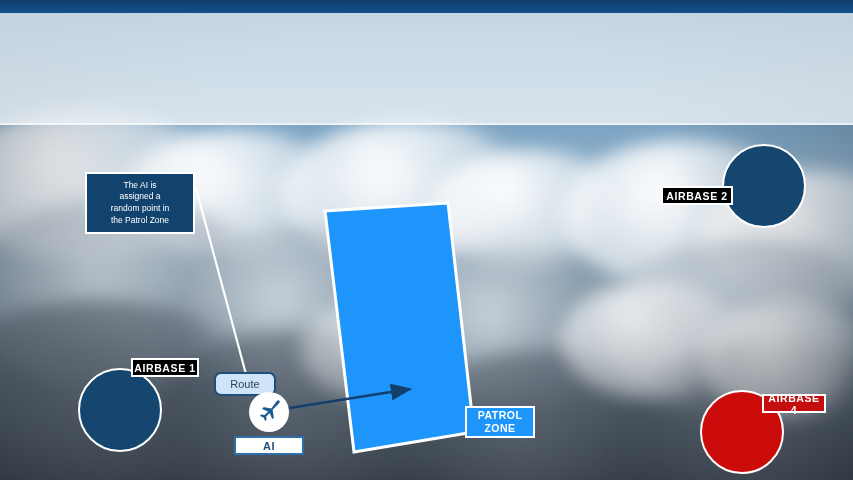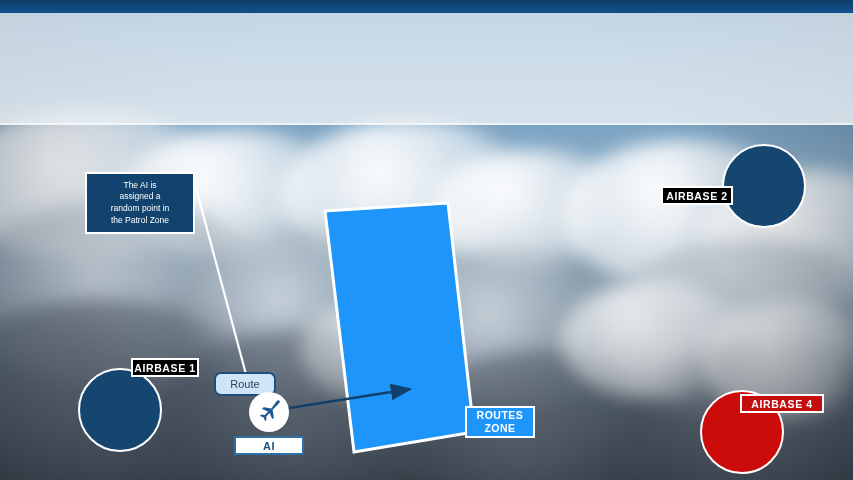--- a/index.html
+++ b/index.html
@@ -129,24 +129,24 @@
     <span>The AI is assigned a random point in the Patrol Zone</span>
   </div>
 
   <div class="circ navy" style="left:78px;top:368px;width:80px;height:80px;"></div>
   <div class="lbl navy" style="left:131px;top:358px;width:68px;height:19px;">AIRBASE 1</div>
 
   <div class="circ navy" style="left:722px;top:144px;width:80px;height:80px;"></div>
   <div class="lbl navy" style="left:661px;top:186px;width:72px;height:19px;">AIRBASE 2</div>
 
   <div class="circ red" style="left:700px;top:390px;width:80px;height:80px;"></div>
-  <div class="lbl red" style="left:740px;top:394px;width:84px;height:19px;">AIRBASE 4</div>
+  <div class="lbl red" style="left:762px;top:394px;width:64px;height:19px;">AIRBASE 4</div>
 
   <div class="lbl cyan" style="left:465px;top:406px;width:70px;height:32px;flex-direction:column;">
-    <span>ROUTES</span>
+    <span>PATROL</span>
     <span>ZONE</span>
   </div>
 
   <div class="lbl lightblue" style="left:214px;top:372px;width:62px;height:24px;">Route</div>
 
   <div class="plane-wrap">
     <div class="plane-circle"></div>
     <svg width="28" height="28" viewBox="0 0 28 28">
       <path fill="#1d5b95" d="M21.6 3.2c.9-.9 2.2-1.1 2.8-.5.6.6.4 1.9-.5 2.8l-6.3 6.3 1.2 7.1c.1.5-.1 1-.5 1.3l-1.1.8-2.6-6-3.4 3.4.3 3.1c0 .4-.2.8-.5 1l-.9.6-1.5-3.6-3.6-1.5.6-.9c.2-.3.6-.5 1-.5l3.1.3 3.4-3.4-6-2.6.8-1.1c.3-.4.8-.6 1.3-.5l7.1 1.2z"></path>
     </svg>

